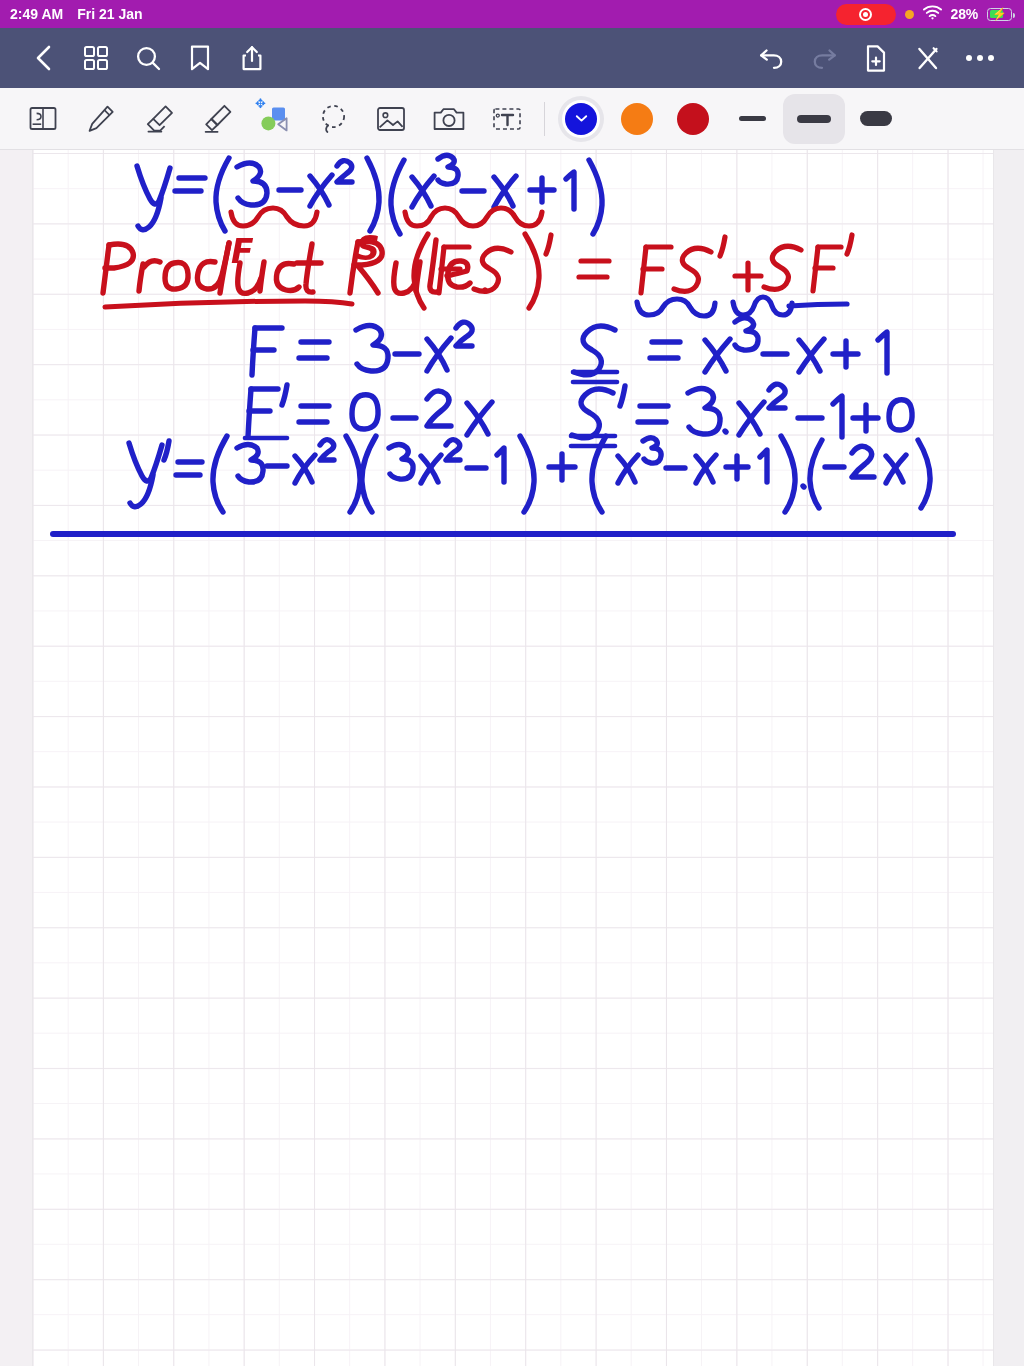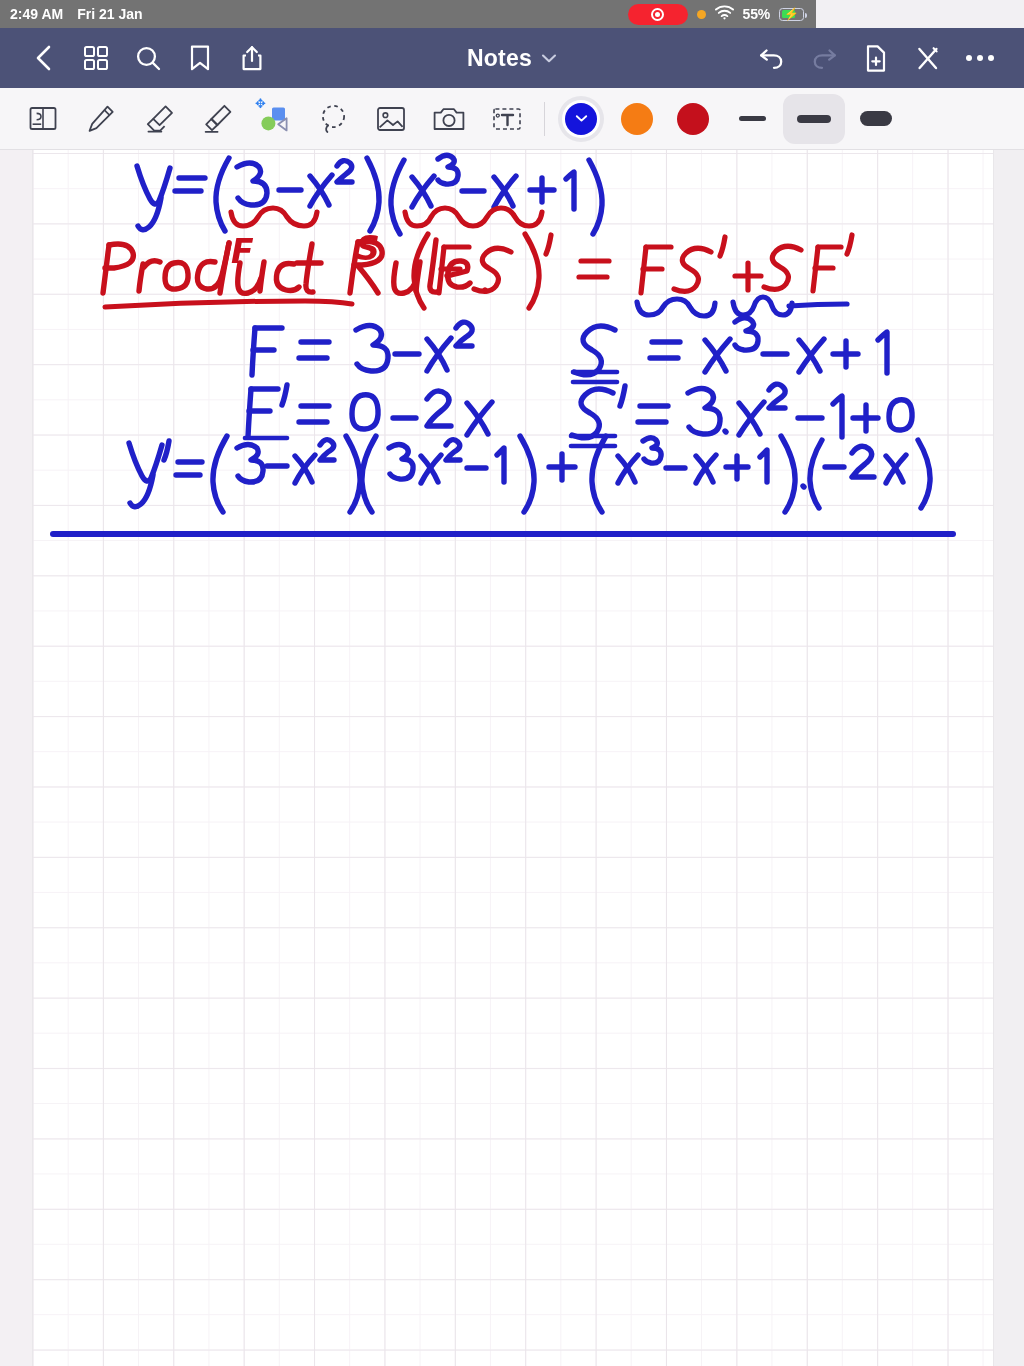--- a/index.html
+++ b/index.html
@@ -16,22 +16,22 @@
     width: 1024px;
     height: 1366px;
     overflow: hidden;
     background: #f2f0f3;
   }
 
   
   .status-bar {
     position: absolute;
     top: 0; left: 0;
-    width: 816px; height: 28px;
-    background: #737373;
+    width: 1024px; height: 28px;
+    background: #a21caf;
     display: flex;
     align-items: center;
     box-sizing: border-box;
     padding: 0 12px 0 10px;
     color: #ffffff;
     font-size: 14px;
     font-weight: bold;
   }
   .status-left { display: flex; align-items: center; gap: 14px; }
   .status-right {
@@ -288,21 +288,21 @@
       </div>
       <span class="orange-dot"></span>
       <span>
         <svg width="19" height="15" viewBox="0 0 20 15" fill="none">
           <path d="M1 4.4C3.4 2.2 6.6 1 10 1s6.6 1.2 9 3.4" stroke="#ffffff" stroke-width="2" stroke-linecap="round"></path>
           <path d="M4 7.9C5.7 6.4 7.8 5.6 10 5.6s4.3.8 6 2.3" stroke="#ffffff" stroke-width="2" stroke-linecap="round"></path>
           <path d="M7 11.3c.9-.8 1.9-1.2 3-1.2s2.1.4 3 1.2" stroke="#ffffff" stroke-width="2" stroke-linecap="round"></path>
           <circle cx="10" cy="13.6" r="1.2" fill="#ffffff"></circle>
         </svg>
       </span>
-      <span class="pct">55%</span>
+      <span class="pct">28%</span>
       <span class="battery">
         <span class="fill"></span>
         <span class="bolt">⚡</span>
       </span>
     </div>
   </div>
 
   <div class="nav-bar">
 
     <div class="nav-icon">
@@ -334,28 +334,20 @@
     </div>
 
     <div class="nav-icon">
       <svg width="24" height="28" viewBox="0 0 24 28" fill="none">
         <path d="M6 11.5H3.6v13.6h16.8V11.5H18" stroke="currentColor" stroke-width="2.2" stroke-linejoin="round"></path>
         <path d="M12 17V3.2" stroke="currentColor" stroke-width="2.2" stroke-linecap="round"></path>
         <path d="M7.2 8 L12 3.2 L16.8 8" stroke="currentColor" stroke-width="2.2" stroke-linecap="round" stroke-linejoin="round"></path>
       </svg>
     </div>
 
-    <div class="nav-title-wrap">
-      <span class="nav-title">Notes</span>
-      <span class="nav-title-chev">
-        <svg width="16" height="11" viewBox="0 0 16 11" fill="none">
-          <path d="M2 2.5 L8 8.2 L14 2.5" stroke="currentColor" stroke-width="2.1" stroke-linecap="round" stroke-linejoin="round"></path>
-        </svg>
-      </span>
-    </div>
 
     <div class="nav-right">
       <div class="nav-icon">
         <svg width="28" height="26" viewBox="0 0 28 26" fill="none">
           <path d="M8.5 5.5 L3.2 10.4 L8.8 14.6" stroke="currentColor" stroke-width="2.3" stroke-linecap="round" stroke-linejoin="round"></path>
           <path d="M3.4 10.4h12.4c4.3 0 7.4 2.6 7.4 6.3 0 3.6-3 6.1-7.2 6.1" stroke="currentColor" stroke-width="2.3" stroke-linecap="round"></path>
         </svg>
       </div>
       <div class="nav-icon dim">
         <svg width="28" height="26" viewBox="0 0 28 26" fill="none">

